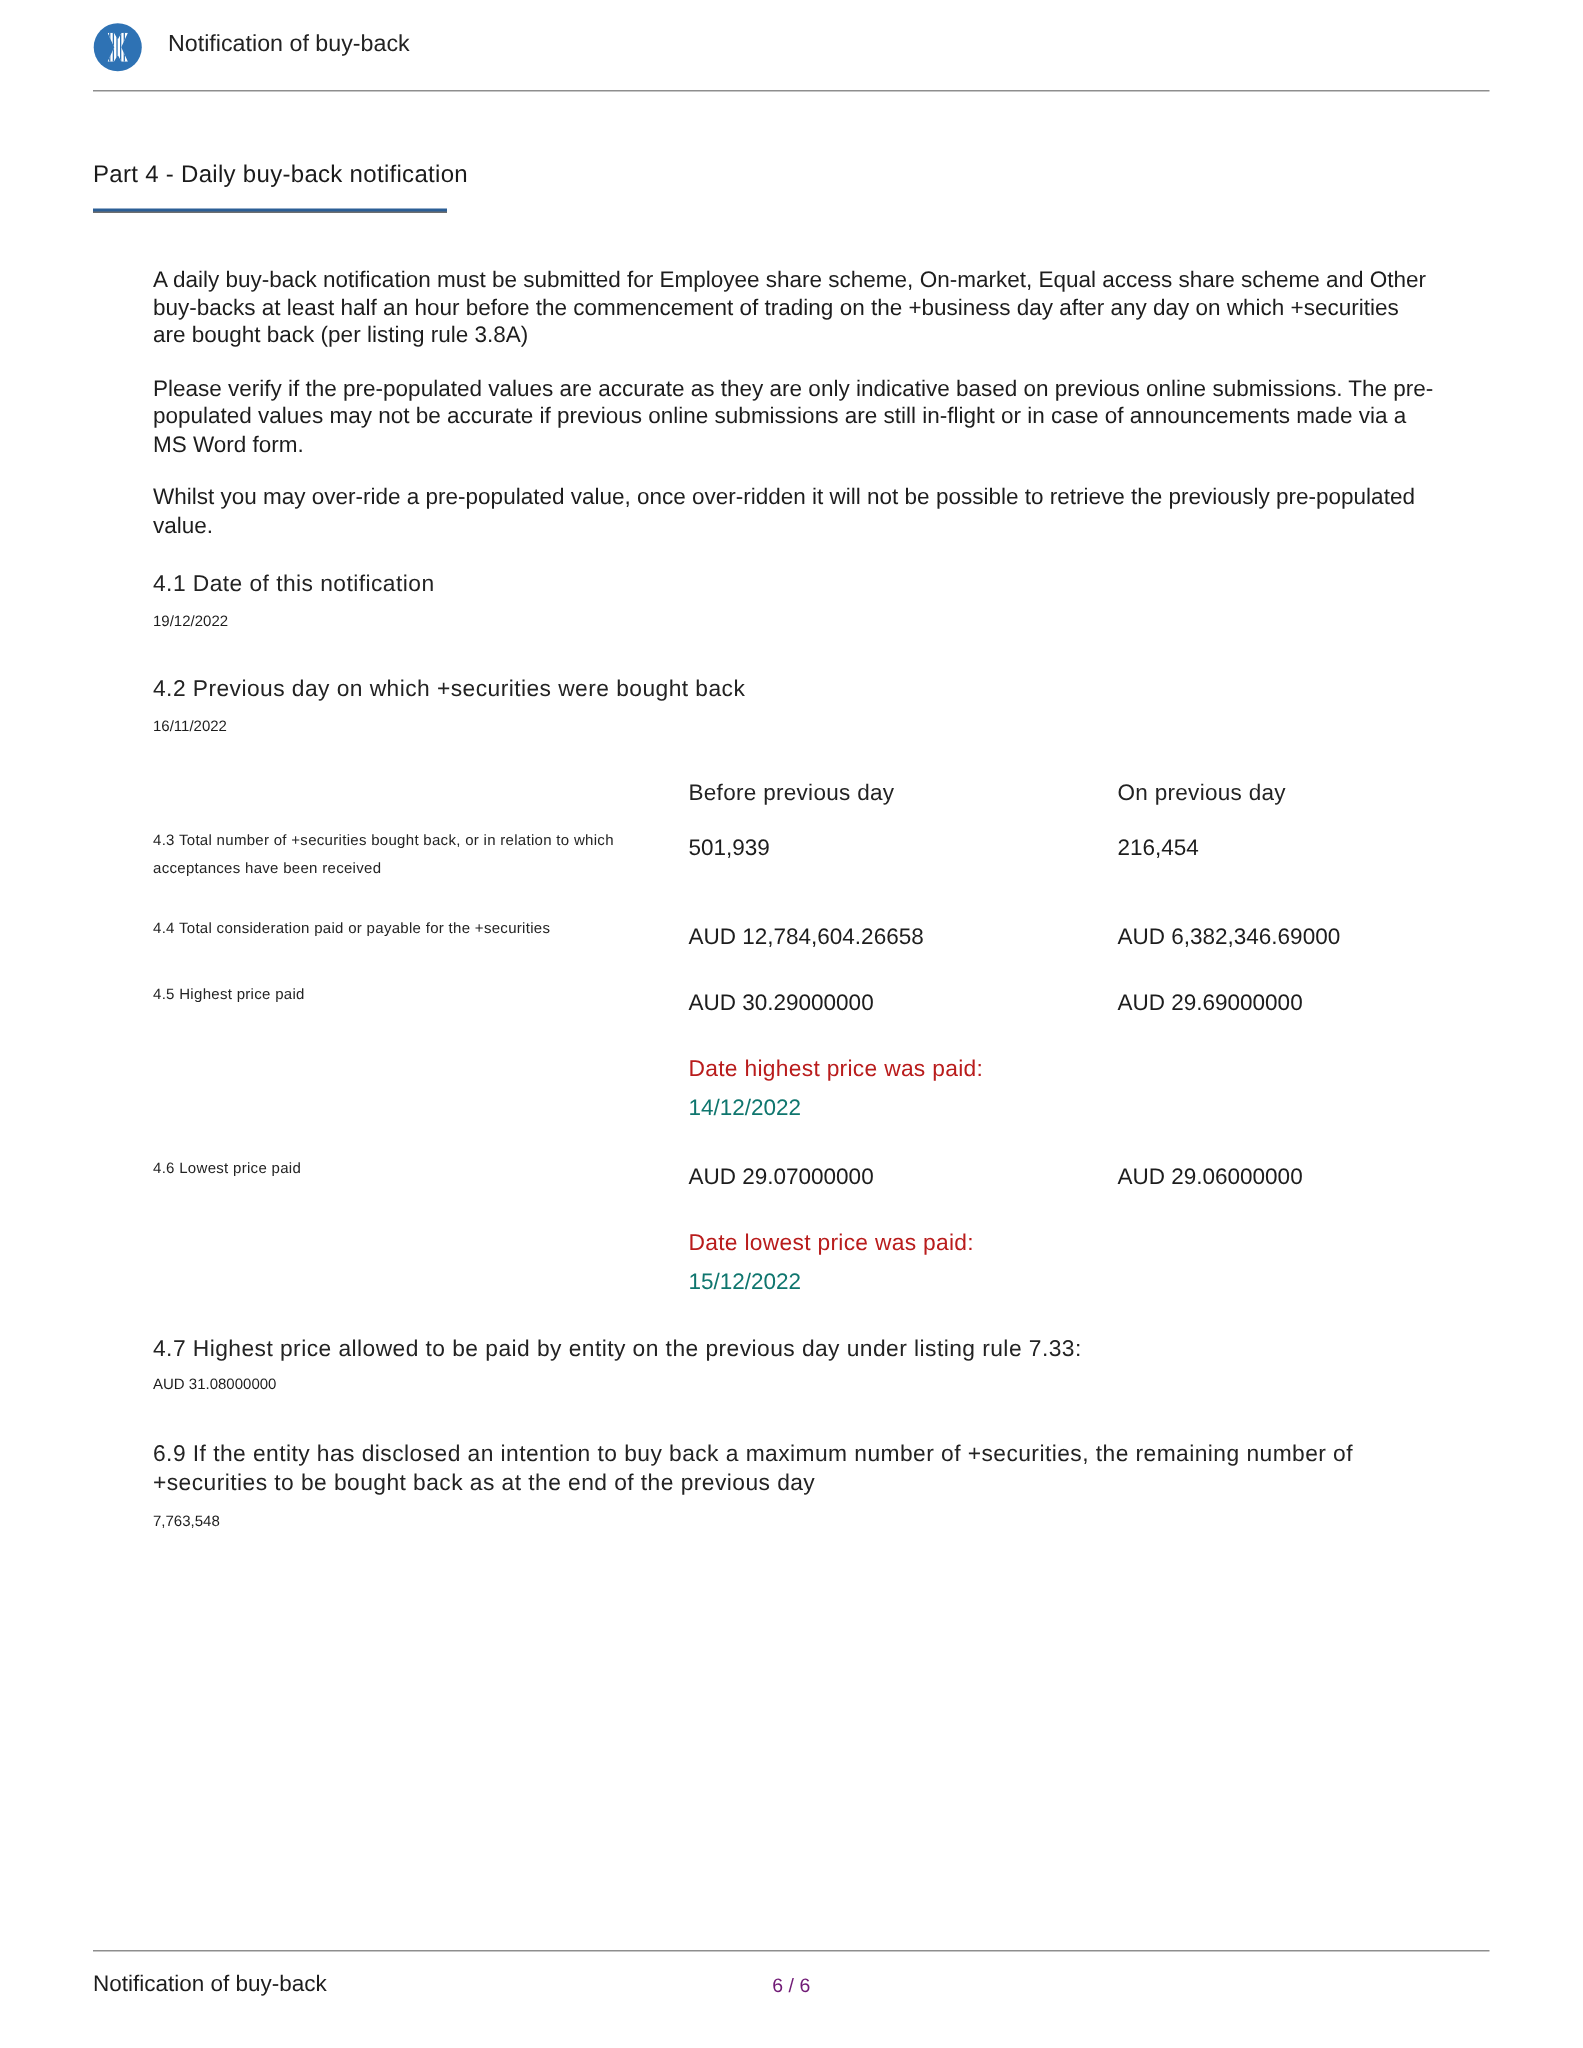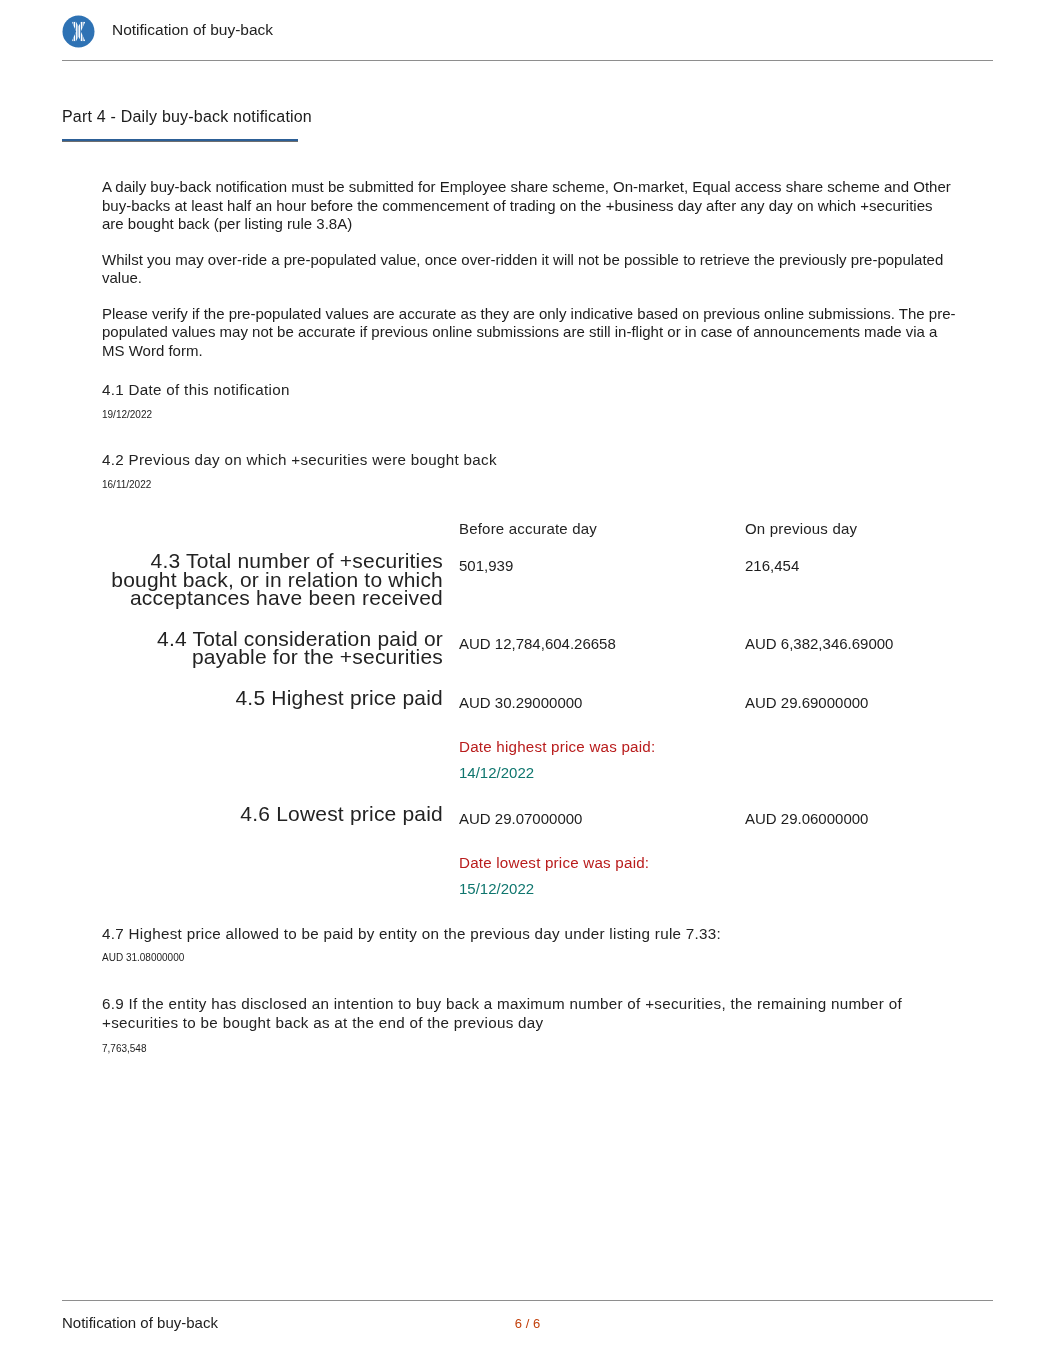--- a/index.html
+++ b/index.html
@@ -66,26 +66,25 @@
   
   .btable { margin-top: 30px; }
   .trow {
     display: grid;
     grid-template-columns: 357px 286px 1fr;
     margin-bottom: 22px;
   }
   .thead { margin-bottom: 15px; }
   .thead .tcol { font-size: 15px; color: #232323; letter-spacing: 0.2px; }
   .tlabel {
-    font-size: 21px;
+    font-size: 10px;
     letter-spacing: 0.2px;
     line-height: 18.5px;
     padding-right: 16px;
     color: #232323;
-    text-align: right;
   }
   .tval { font-size: 15px; padding-top: 5px; color: #1d1d1d; }
   .date-block { margin-top: 27px; }
   .date-label { font-size: 15.2px; letter-spacing: 0.2px; color: #b91c1c; }
   .date-value { margin-top: 9px; font-size: 15px; color: #0f766e; }
   .row-45, .row-46 { margin-bottom: 24px; }
 
   .q47 { margin-top: 27px; }
   .q47 .q-value { margin-top: 9px; }
   .q48 { margin-top: 31px; }
@@ -100,21 +99,21 @@
     border-top: 1px solid #8e8e8e;
     padding-top: 13px;
   }
   .footer-title { font-size: 15px; color: #1d1d1d; }
   .footer-page {
     position: absolute;
     left: 50%;
     top: 15px;
     transform: translateX(-50%);
     font-size: 13px;
-    color: #c2410c;
+    color: #701a75;
   }
 </style>
 </head>
 <body>
 
 <div class="page-header">
   <div class="logo-wrap">
     <svg viewBox="0 0 34 34" width="33" height="33" aria-hidden="true">
       <defs>
         <clipPath id="xclip">
@@ -131,39 +130,39 @@
   <div class="header-title">Notification of buy-back</div>
 </div>
 
 <div class="section-title">Part 4 - Daily buy-back notification</div>
 <div class="section-underline"></div>
 
 <div class="content">
 
   <div class="intro">
     <p>A daily buy-back notification must be submitted for Employee share scheme, On-market, Equal access share scheme and Other buy-backs at least half an hour before the commencement of trading on the +business day after any day on which +securities are bought back (per listing rule 3.8A)</p>
+    <p>Please verify if the pre-populated values are accurate as they are only indicative based on previous online submissions. The pre-populated values may not be accurate if previous online submissions are still in-flight or in case of announcements made via a MS Word form.</p>
     <p>Whilst you may over-ride a pre-populated value, once over-ridden it will not be possible to retrieve the previously pre-populated value.</p>
-    <p>Please verify if the pre-populated values are accurate as they are only indicative based on previous online submissions. The pre-populated values may not be accurate if previous online submissions are still in-flight or in case of announcements made via a MS Word form.</p>
   </div>
 
   <div class="question q41">
     <div class="q-label">4.1 Date of this notification</div>
     <div class="q-value">19/12/2022</div>
   </div>
 
   <div class="question q42">
     <div class="q-label">4.2 Previous day on which +securities were bought back</div>
     <div class="q-value">16/11/2022</div>
   </div>
 
   <div class="btable">
 
     <div class="trow thead">
       <div class="tlabel"></div>
-      <div class="tcol">Before accurate day</div>
+      <div class="tcol">Before previous day</div>
       <div class="tcol">On previous day</div>
     </div>
 
     <div class="trow">
       <div class="tlabel">4.3 Total number of +securities bought back, or in relation to which acceptances have been received</div>
       <div class="tval">501,939</div>
       <div class="tval">216,454</div>
     </div>
 
     <div class="trow">

